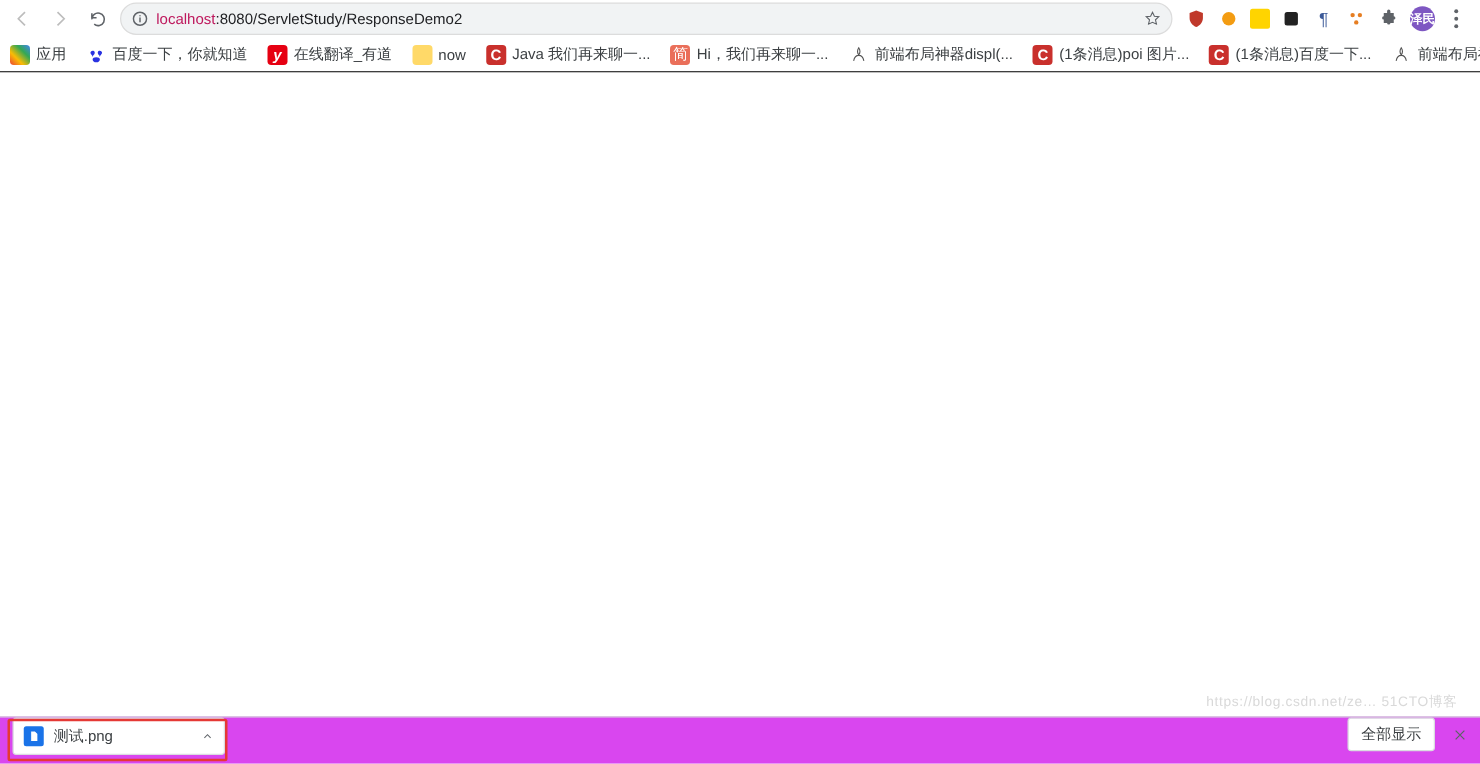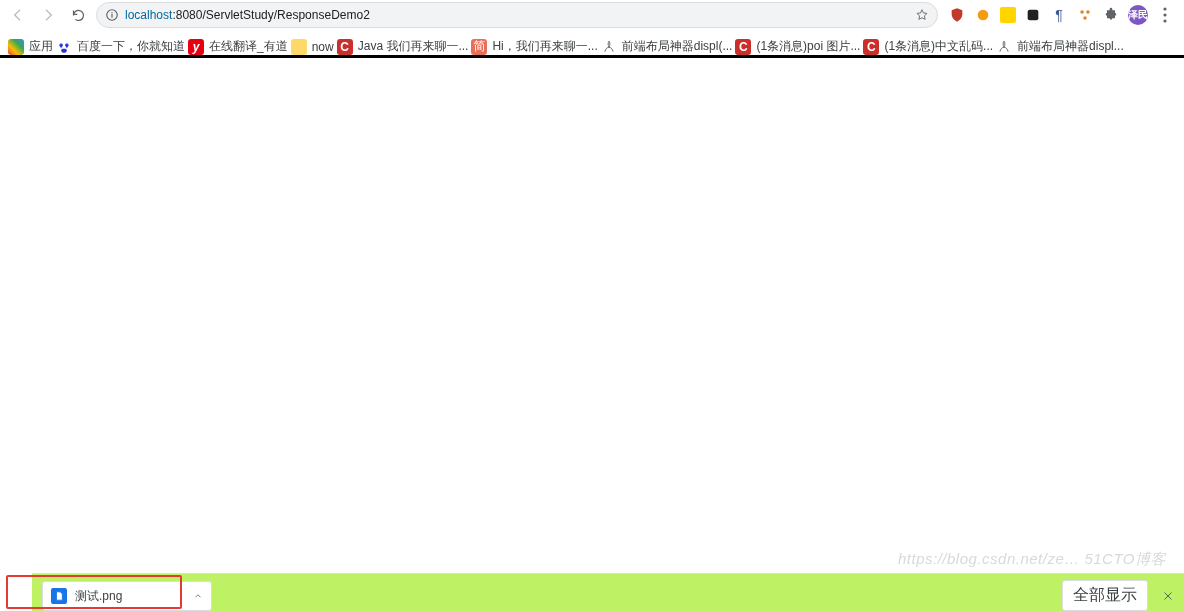--- a/index.html
+++ b/index.html
@@ -4,57 +4,57 @@
 <style>
   * { box-sizing: border-box; margin: 0; padding: 0; font-family: "Microsoft YaHei", Arial, sans-serif; }
   body { width: 1184px; height: 611px; background: #fff; overflow: hidden; position: relative; }
 
   
   .nav-row { height: 30px; display: flex; align-items: center; padding: 0 6px; gap: 6px; }
   .nav-btn { width: 24px; height: 24px; display:flex; align-items:center; justify-content:center; color:#5f6368; border-radius:50%; }
   .nav-btn.disabled { color:#bdbdbd; }
   .omnibox { flex:1; height:26px; border:1px solid #dcdcdc; border-radius:13px; background:#f1f3f4; display:flex; align-items:center; padding:0 8px; gap:6px; font-size:12px; color:#202124; }
   .omnibox .info { color:#5f6368; }
-  .omnibox .host-dim { color:#0369a1; }
+  .omnibox .host-dim { color:#be185d; }
   .omnibox .star { margin-left:auto; color:#5f6368; }
   .ext-icons { display:flex; align-items:center; gap:8px; padding:0 4px; }
   .ext-icon { width:18px; height:18px; display:flex; align-items:center; justify-content:center; font-size:14px; }
   .avatar { width:20px; height:20px; border-radius:50%; background:#7e57c2; color:#fff; font-size:10px; display:flex; align-items:center; justify-content:center; font-weight:bold; }
   .menu-dots { color:#5f6368; width:18px; display:flex; align-items:center; justify-content:center; }
 
   
-  .bm-bar { height:28px; border-bottom:3px solid #000000; display:flex; align-items:flex-end; padding:0 8px; gap:3px; font-size:12px; color:#3c4043; }
+  .bm-bar { height:28px; border-bottom:1px solid #000000; display:flex; align-items:center; padding:0 8px; gap:16px; font-size:12px; color:#3c4043; }
   .bm { display:flex; align-items:center; gap:5px; white-space:nowrap; }
   .bm .fav { width:16px; height:16px; display:flex; align-items:center; justify-content:center; font-size:12px; border-radius:3px; }
 
   .fav-apps   { background:linear-gradient(45deg,#ea4335,#fbbc04,#34a853,#4285f4); border-radius:2px; }
   .fav-baidu  { color:#2932e1; }
   .fav-y      { background:#e60012; color:#fff; font-weight:bold; font-style:italic; }
   .fav-folder { background:#ffd968; border-radius:2px; }
   .fav-c      { background:#c9302c; color:#fff; font-weight:bold; }
   .fav-jian   { background:#ea6f5a; color:#fff; border-radius:3px; font-size:10px; }
   .fav-csdn   { color:#555; }
 
   
   .content { position:absolute; top:58px; bottom:38px; left:0; right:0; background:#fff; }
 
   
-  .dl-shelf { position:absolute; bottom:0; left:0; right:0; height:38px; border-top:1px solid #dadce0; background:#bef264; display:flex; align-items:flex-end; padding:0 10px; gap:10px;margin-left:32px; }
+  .dl-shelf { position:absolute; bottom:0; left:0; right:0; height:38px; border-top:1px solid #dadce0; background:#d946ef; display:flex; align-items:flex-start; padding:0 10px; gap:10px; }
   .dl-item { height:30px; min-width:170px; border:1px solid #dadce0; border-radius:3px; background:#fff; display:flex; align-items:center; padding:0 8px; gap:8px; font-size:12px; color:#3c4043; }
   .dl-item .file-ic { width:16px; height:16px; background:#1a73e8; border-radius:2px; display:flex; align-items:center; justify-content:center; color:#fff; font-size:10px; }
   .dl-item .chev { margin-left:auto; color:#5f6368; font-size:10px; }
   .dl-right { margin-left:auto; display:flex; align-items:center; gap:14px; }
-  .dl-showall { font-size:16px; color:#3c4043; border:1px solid #dadce0; background:#fff; border-radius:3px; padding:4px 10px; }
+  .dl-showall { font-size:12px; color:#3c4043; border:1px solid #dadce0; background:#fff; border-radius:3px; padding:4px 10px; }
   .dl-close { color:#5f6368; font-size:14px; }
 
   
   .highlight { position:absolute; border:2px solid #e53935; border-radius:2px; pointer-events:none; }
 
   
-  .wm { position:absolute; right:18px; bottom:42px; font-size:15px; color:#d9d9d9; letter-spacing:.5px;font-style:italic; }
+  .wm { position:absolute; right:18px; bottom:42px; font-size:11px; color:#d9d9d9; letter-spacing:.5px; }
 
   svg { display:block; }
 </style>
 </head>
 <body>
 
 <div class="nav-row">
   <div class="nav-btn disabled">
     <svg width="16" height="16" viewBox="0 0 24 24">
         <path d="M15 4l-8 8 8 8" fill="none" stroke="currentColor" stroke-width="2"></path>
@@ -166,21 +166,21 @@
         </svg>
     </span>
     <span>前端布局神器displ(...</span>
   </div>
   <div class="bm">
     <span class="fav fav-c">C</span>
     <span>(1条消息)poi 图片...</span>
   </div>
   <div class="bm">
     <span class="fav fav-c">C</span>
-    <span>(1条消息)中文乱码...</span>
+    <span>(1条消息)百度一下...</span>
   </div>
   <div class="bm">
     <span class="fav fav-csdn">
       <svg width="14" height="14" viewBox="0 0 24 24">
           <path d="M5 20c2-10 12-10 14 0M12 2c-2 3-2 7 0 10 2-3 2-7 0-10z" fill="none" stroke="currentColor" stroke-width="1.5"></path>
         </svg>
     </span>
     <span>前端布局神器displ...</span>
   </div>
 

